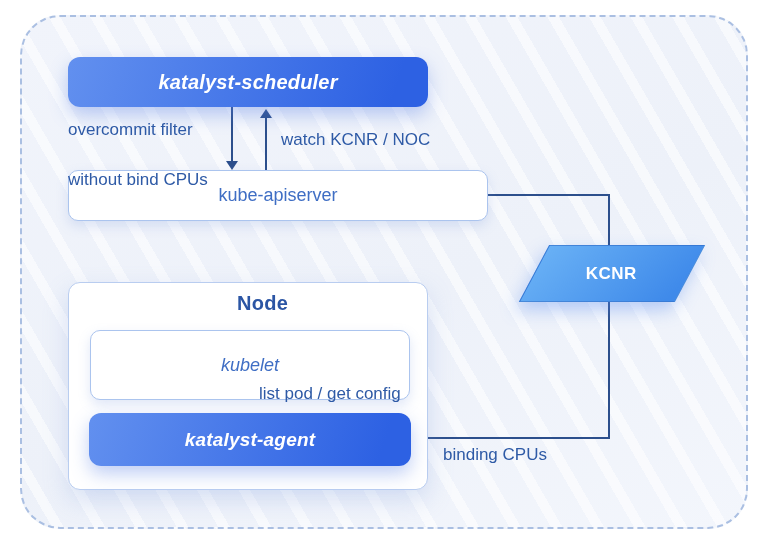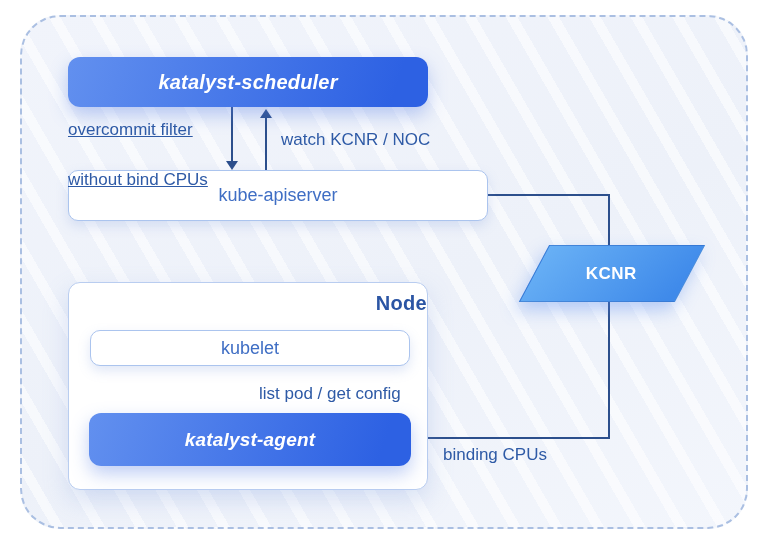--- a/index.html
+++ b/index.html
@@ -29,24 +29,24 @@
     box-shadow:0 5px 12px rgba(130,160,225,.25);
   }
   .scheduler{left:68px;top:57px;width:360px;height:50px;}
   .apiserver{left:68px;top:170px;width:420px;height:51px;}
   .nodebox{
     position:absolute;left:68px;top:282px;width:360px;height:208px;box-sizing:border-box;
     background:#ffffff;border:1px solid #b9cdf0;border-radius:12px;
     box-shadow:0 10px 24px rgba(140,165,225,.30);z-index:2;
   }
   .node-title{
-    margin-top:9px;text-align:right;font-size:20px;font-weight:bold;
+    margin-top:9px;text-align:center;font-size:20px;font-weight:bold;
     color:var(--node-title,#2b55a4);letter-spacing:.3px;padding-left:29px;
   }
-  .kubelet{left:90px;top:330px;width:320px;height:36px;}
+  .kubelet{left:90px;top:330px;width:320px;height:70px;font-style:italic;}
   .agent{left:89px;top:413px;width:322px;height:53px;font-size:19px;}
   .kcnr{
     position:absolute;left:534px;top:245px;width:154px;height:55px;z-index:2;
     transform:skewX(-28deg);
     background:linear-gradient(118deg,var(--kcnr-start,#68b0f5) 0%,var(--kcnr-end,#3f8aea) 95%);
     border:1px solid rgba(45,105,195,.55);
     box-shadow:0 8px 16px rgba(90,140,240,.40);
     display:flex;align-items:center;justify-content:center;
   }
   .kcnr span{transform:skewX(28deg);color:#ffffff;font-size:17px;font-weight:600;letter-spacing:.5px;}
@@ -97,21 +97,21 @@
   </div>
 
   <div class="box accent agent">
     <span>katalyst-agent</span>
   </div>
 
   <div class="kcnr">
     <span>KCNR</span>
   </div>
 
-  <div class="edge-label" style="left:68px;top:119px;text-decoration:underline;">
+  <div class="edge-label" style="left:68px;top:119px;">
     <span style="display:block;">overcommit filter</span>
     <span style="display:block;margin-top:28px;">without bind CPUs</span>
   </div>
 
   <div class="edge-label" style="left:281px;top:129px;">
     <span>watch KCNR / NOC</span>
   </div>
 
   <div class="edge-label" style="left:259px;top:383px;">
     <span>list pod / get config</span>

